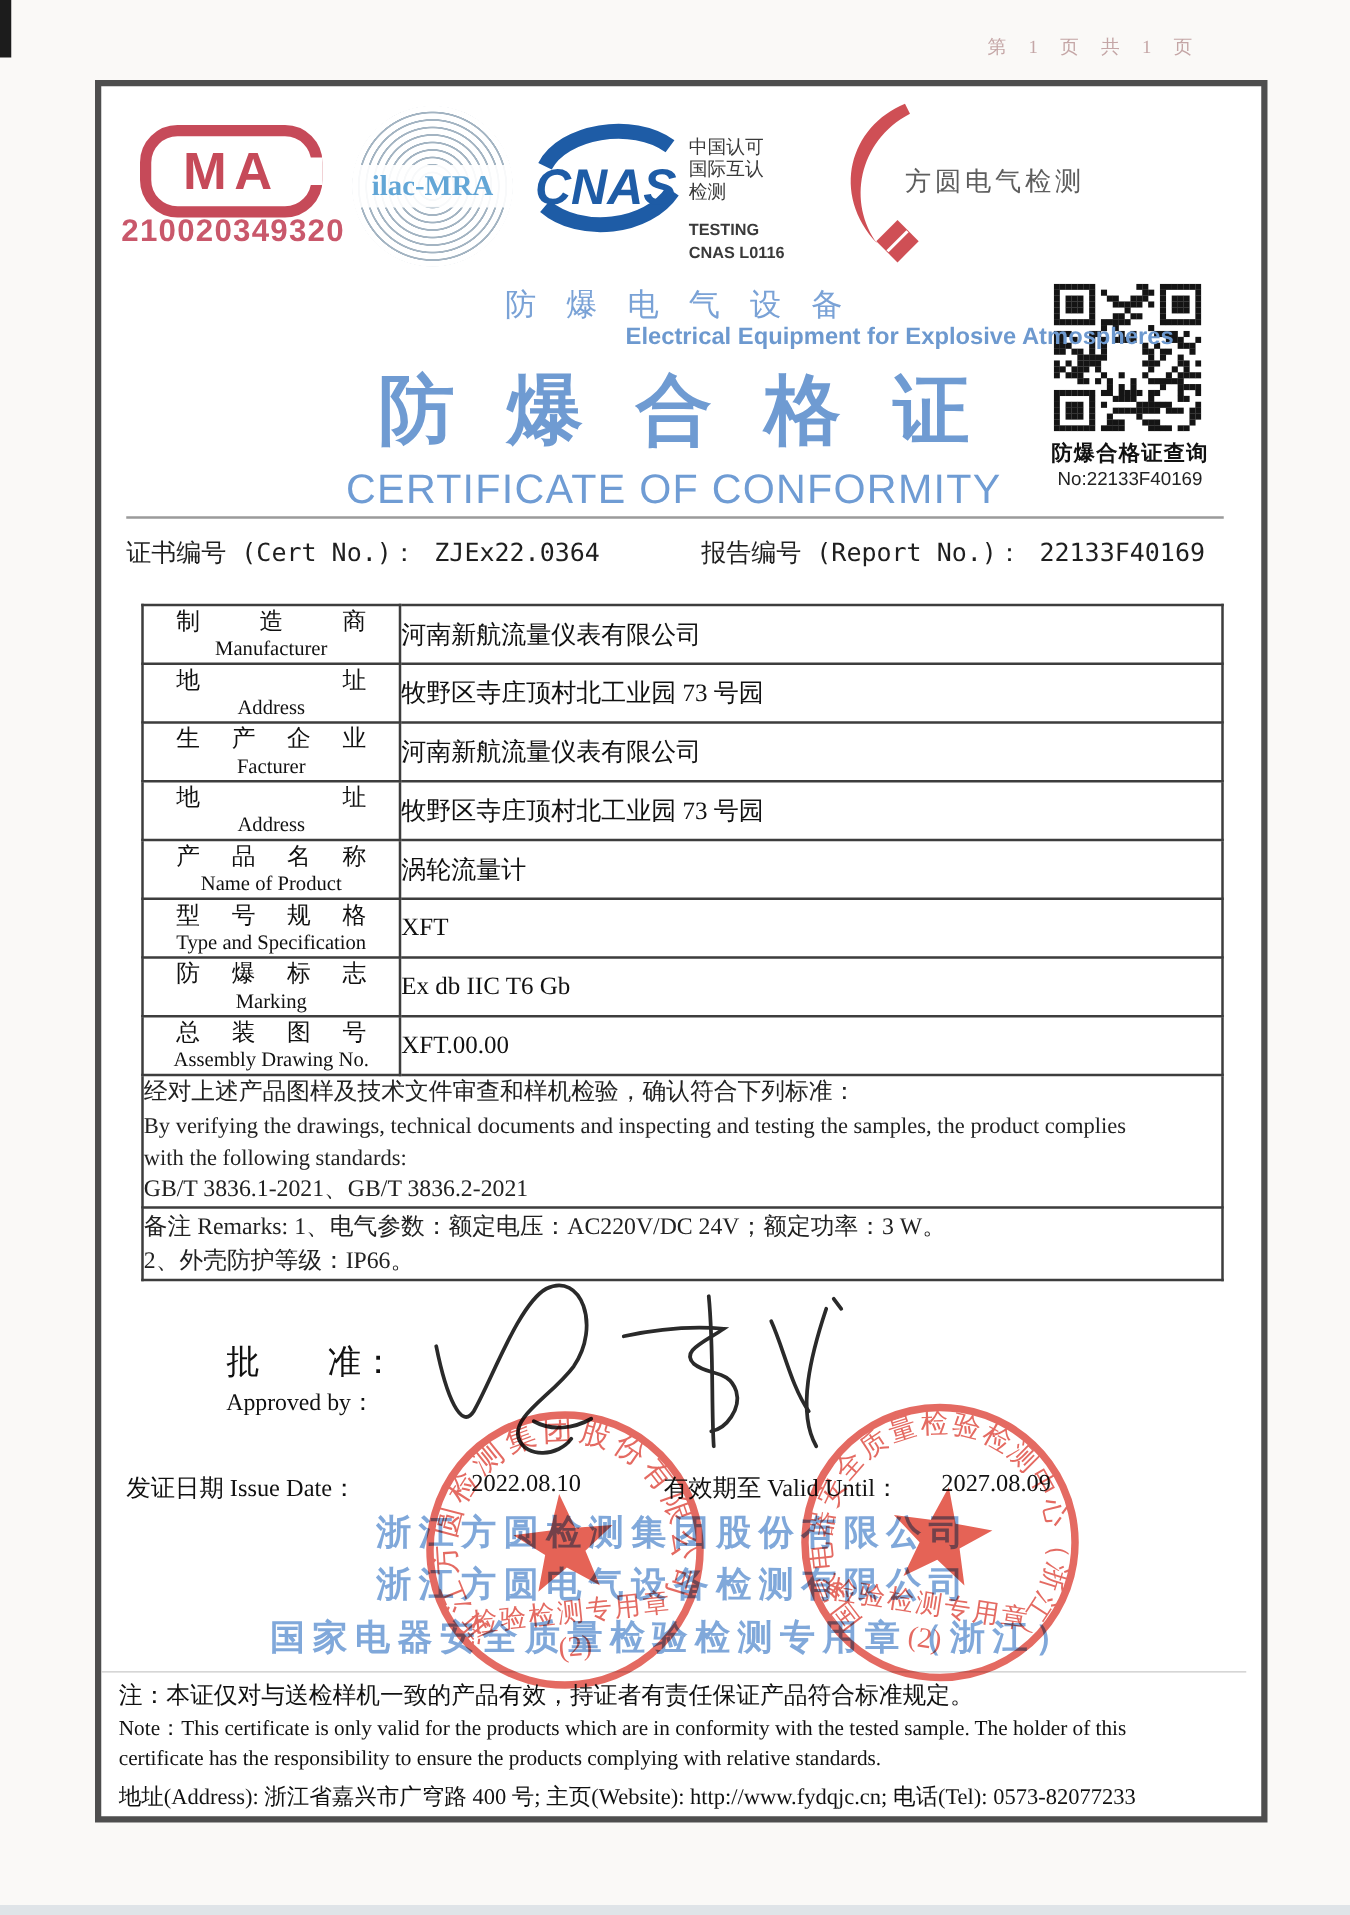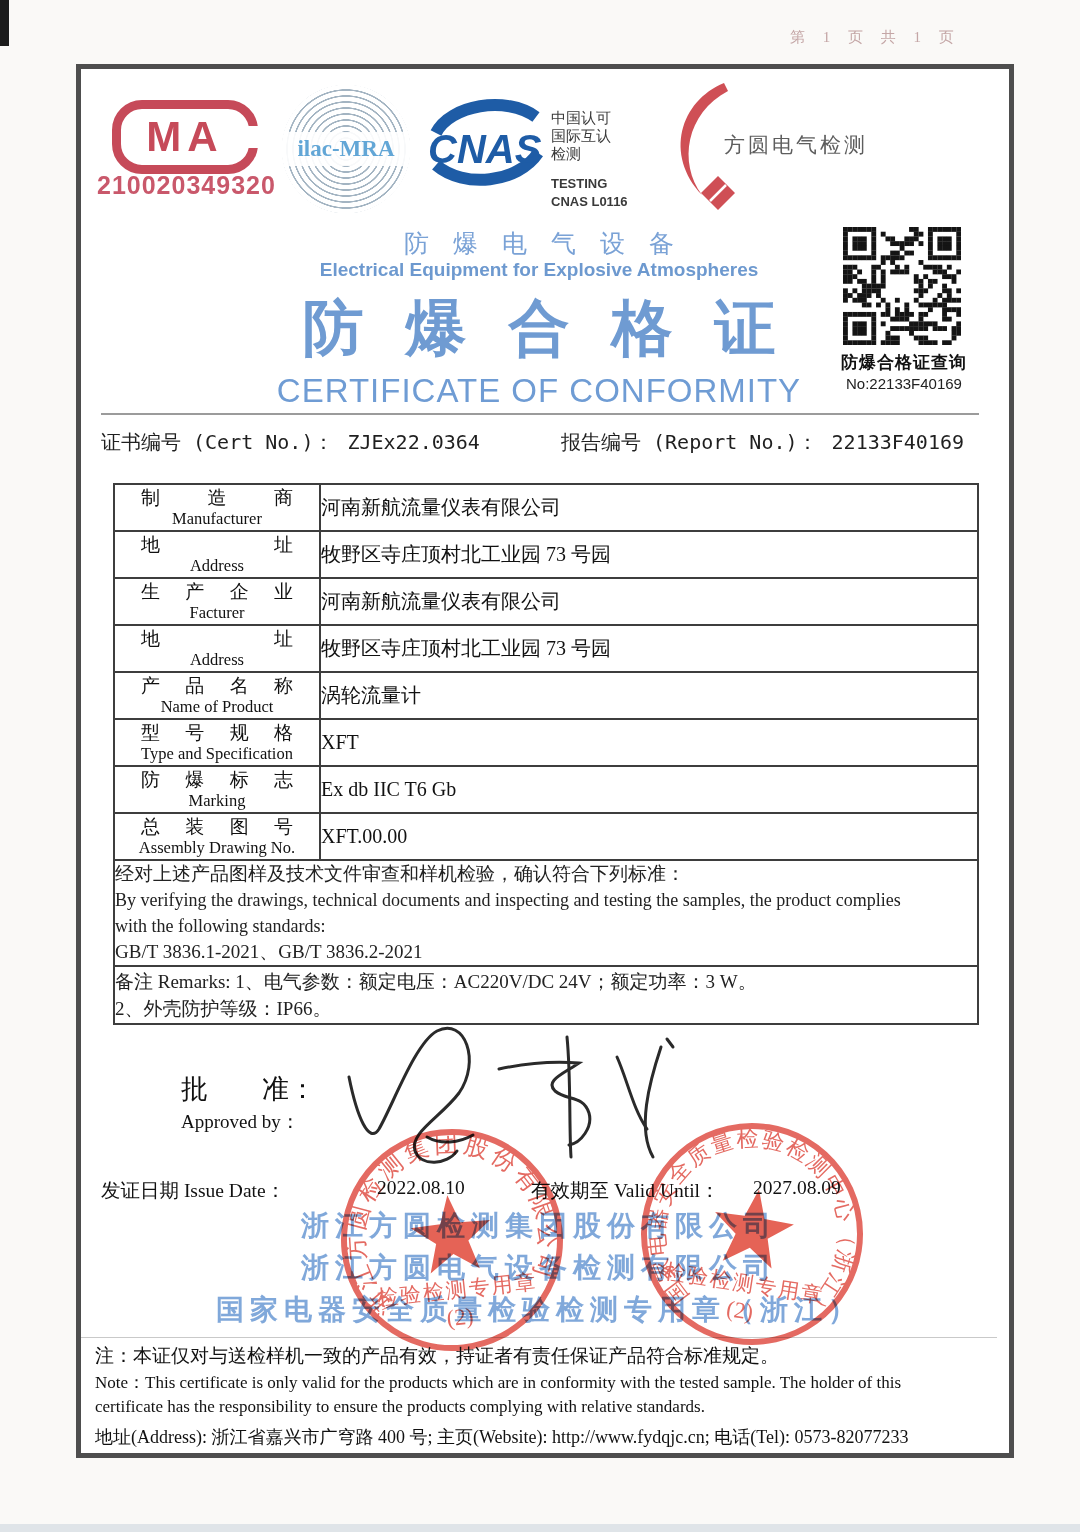--- a/index.html
+++ b/index.html
@@ -43,21 +43,21 @@
   .qr-cap{left:748px;top:282px;width:150px;text-align:center;font-family:"Liberation Sans",sans-serif;
           font-weight:bold;font-size:17px;color:#111;letter-spacing:1px;}
   .qr-num{left:748px;top:306px;width:150px;text-align:center;font-family:"Liberation Sans",sans-serif;
           font-size:15px;color:#222;}
 
   
   .t-wrap{left:58px;top:0;width:800px;text-align:center;}
   .t1{position:absolute;left:0;top:158px;width:100%;font-family:"Liberation Sans",sans-serif;
       font-size:25px;color:#7aa2d6;letter-spacing:24px;text-indent:24px;}
   .t2{position:absolute;left:0;top:190px;width:100%;font-family:"Liberation Sans",sans-serif;
-      font-weight:bold;font-size:19px;color:#6d99cf;}
+      font-weight:bold;font-size:19px;color:#6d99cf;text-align:right;}
   .t3{position:absolute;left:0;top:219px;width:100%;font-family:"Liberation Sans",sans-serif;
       font-weight:bold;font-size:61px;color:#6f9bd2;letter-spacing:42px;text-indent:42px;}
   .t4{position:absolute;left:0;top:303px;width:100%;font-family:"Liberation Sans",sans-serif;
       font-size:33px;color:#6f9cd4;letter-spacing:1px;}
 
   .title-rule{left:20px;top:344px;width:878px;height:2px;background:#9b9b9b;}
 
   
   .cert-line{left:20px;top:360px;width:890px;font-family:"DejaVu Sans Mono",monospace;font-size:20px;color:#1f1f1f;}
   .cert-line .val{margin-left:14px;}

